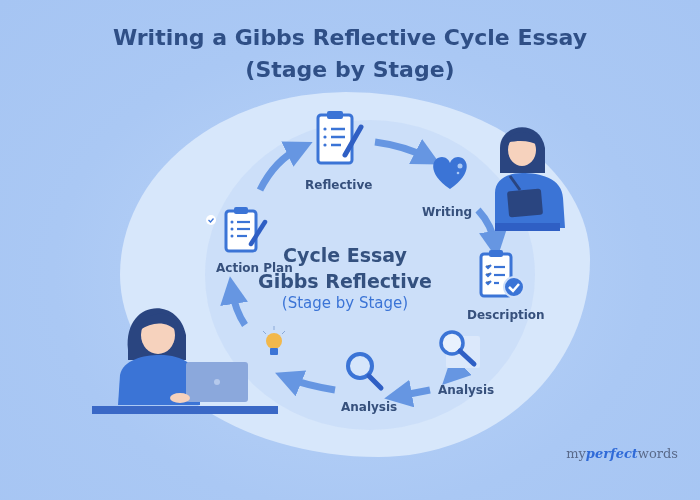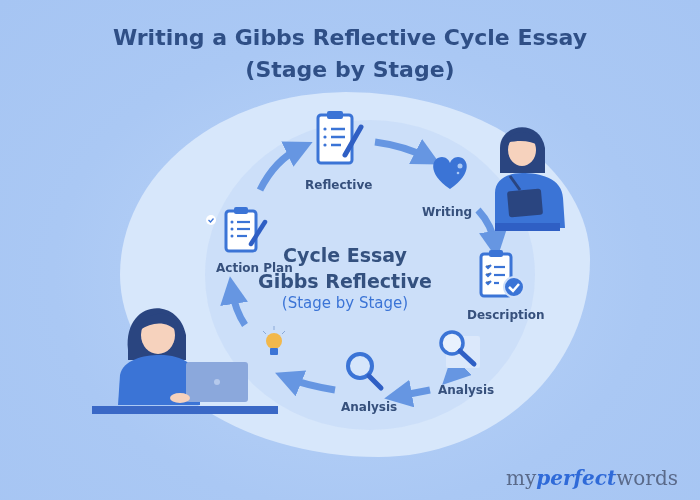--- a/index.html
+++ b/index.html
@@ -5,21 +5,21 @@
   html,body{margin:0;padding:0;}
   body{width:700px;height:500px;overflow:hidden;background:#a9c8f5;font-family:"DejaVu Sans","Liberation Sans",sans-serif;position:relative;}
   .abs{position:absolute;}
   .bg{left:0;top:0;width:700px;height:500px;background:radial-gradient(ellipse at 50% 55%,#bcd5f8 0%,#aac8f4 60%,#a6c5f3 100%);}
   .blob{left:120px;top:92px;width:470px;height:365px;background:#d9e8fb;border-radius:48% 52% 45% 55% / 50% 46% 54% 50%;opacity:.95;}
   .blob2{left:205px;top:120px;width:330px;height:310px;background:#c8dcf8;border-radius:50%;opacity:.7;}
   .title{left:0;width:700px;top:22px;text-align:center;color:#2f4f86;font-size:22px;font-weight:bold;line-height:32px;}
   .center-title{left:250px;width:190px;top:242px;text-align:center;color:#34517f;font-size:19px;font-weight:bold;line-height:26px;}
   .center-sub{left:250px;width:190px;top:294px;text-align:center;color:#3b74d6;font-size:15px;}
   .label{color:#36507c;font-size:12px;font-weight:bold;white-space:nowrap;}
-  .brand{right:22px;top:466px;font-size:20px;font-family:"DejaVu Serif","Liberation Serif",serif;color:#5a6a8a;}
+  .brand{right:22px;top:446px;font-size:13px;font-family:"DejaVu Serif","Liberation Serif",serif;color:#5a6a8a;}
   .brand b{color:#2f6ad8;font-style:italic;}
   svg{position:absolute;overflow:visible;}
 </style>
 </head>
 <body>
 
 <div class="abs bg"></div>
 <div class="abs blob"></div>
 <div class="abs blob2"></div>
 

